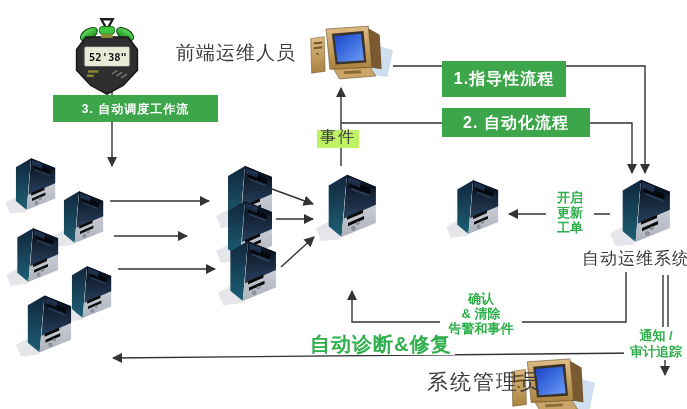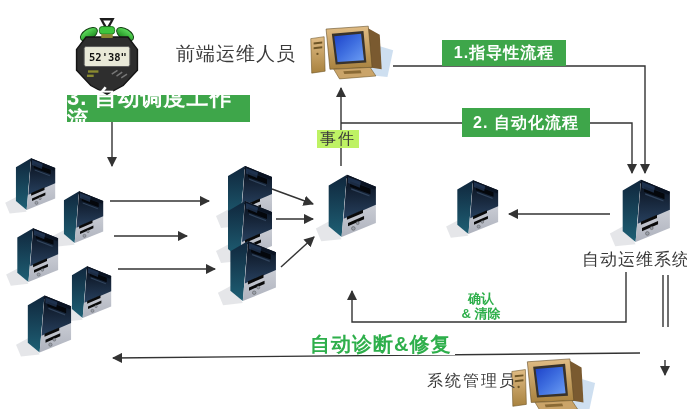--- a/index.html
+++ b/index.html
@@ -10,21 +10,21 @@
   #wires{position:absolute;left:0;top:0;z-index:1;}
   .icon{position:absolute;z-index:2;overflow:visible;}
   .pbox{
     position:absolute;z-index:3;background:#3ea64a;color:#fff;
     font-weight:bold;font-size:16px;line-height:1;
     display:flex;align-items:center;justify-content:center;
     font-family:"Liberation Sans",sans-serif;letter-spacing:1px;
   }
   .lbl{
     position:absolute;z-index:3;color:#3a3a3a;
-    font-family:Liberation Sans, sans-serif;white-space:nowrap;line-height:1.1;text-align:center;
+    font-family:Liberation Mono, monospace;white-space:nowrap;line-height:1.1;text-align:center;
   }
   .note{
     position:absolute;z-index:3;color:#2eaf4b;font-weight:bold;
     font-size:13px;line-height:15px;text-align:center;background:#fff;
     font-family:"Liberation Sans",sans-serif;white-space:nowrap;
   }
   .bg{background:#bef264;padding:0 3px;}
 </style>
 </head>
 <body>
@@ -169,28 +169,38 @@
   <svg class="icon" style="left:318px;top:166px;width:60px;height:82px">
       <use href="#server"></use>
     </svg>
   <svg class="icon" style="left:448px;top:172px;width:52px;height:72px">
       <use href="#server"></use>
     </svg>
   <svg class="icon" style="left:612px;top:176px;width:60px;height:72px">
       <use href="#server"></use>
     </svg>
 
-  <div class="pbox" style="left:67px;top:95px;width:183px;height:27px;font-size:22px">3. 自动调度工作流</div>
-  <div class="pbox" style="left:442px;top:40px;width:124px;height:26px">1.指导性流程</div>
-  <div class="pbox" style="left:462px;top:108px;width:128px;height:29px">2. 自动化流程</div>
+  <div class="pbox" style="left:53px;top:95px;width:165px;height:27px;font-size:12px">3. 自动调度工作流</div>
+  <div class="pbox" style="left:442px;top:61px;width:124px;height:36px">1.指导性流程</div>
+  <div class="pbox" style="left:442px;top:108px;width:148px;height:29px">2. 自动化流程</div>
 
   <div class="lbl" style="left:176px;top:44px;font-size:19px;letter-spacing:1px">前端运维人员</div>
   <div class="lbl bg" style="left:317px;top:130px;font-size:16px;letter-spacing:2px">事件</div>
   <div class="lbl" style="left:582px;top:251px;font-size:17px;letter-spacing:1px">自动运维系统</div>
-  <div class="lbl" style="left:427px;top:372px;font-size:16px;letter-spacing:2px">系统管理员</div>
-
+  <div class="lbl" style="left:427px;top:372px;font-size:21px;letter-spacing:2px">系统管理员</div>
+
+  <div class="note" style="left:546px;top:190px;width:48px">
+    <div>开启</div>
+    <div>更新</div>
+    <div>工单</div>
+  </div>
   <div class="note" style="left:440px;top:291px;width:82px">
     <div>确认</div>
     <div>&amp; 清除</div>
+    <div>告警和事件</div>
+  </div>
+  <div class="note" style="left:624px;top:328px;width:64px;line-height:16px">
+    <div>通知 /</div>
+    <div>审计追踪</div>
   </div>
   <div class="note" style="left:306px;top:333px;font-size:20px;line-height:22px;letter-spacing:1px;padding:0 4px">自动诊断&amp;修复</div>
 
 </div>
 
 </body></html>

